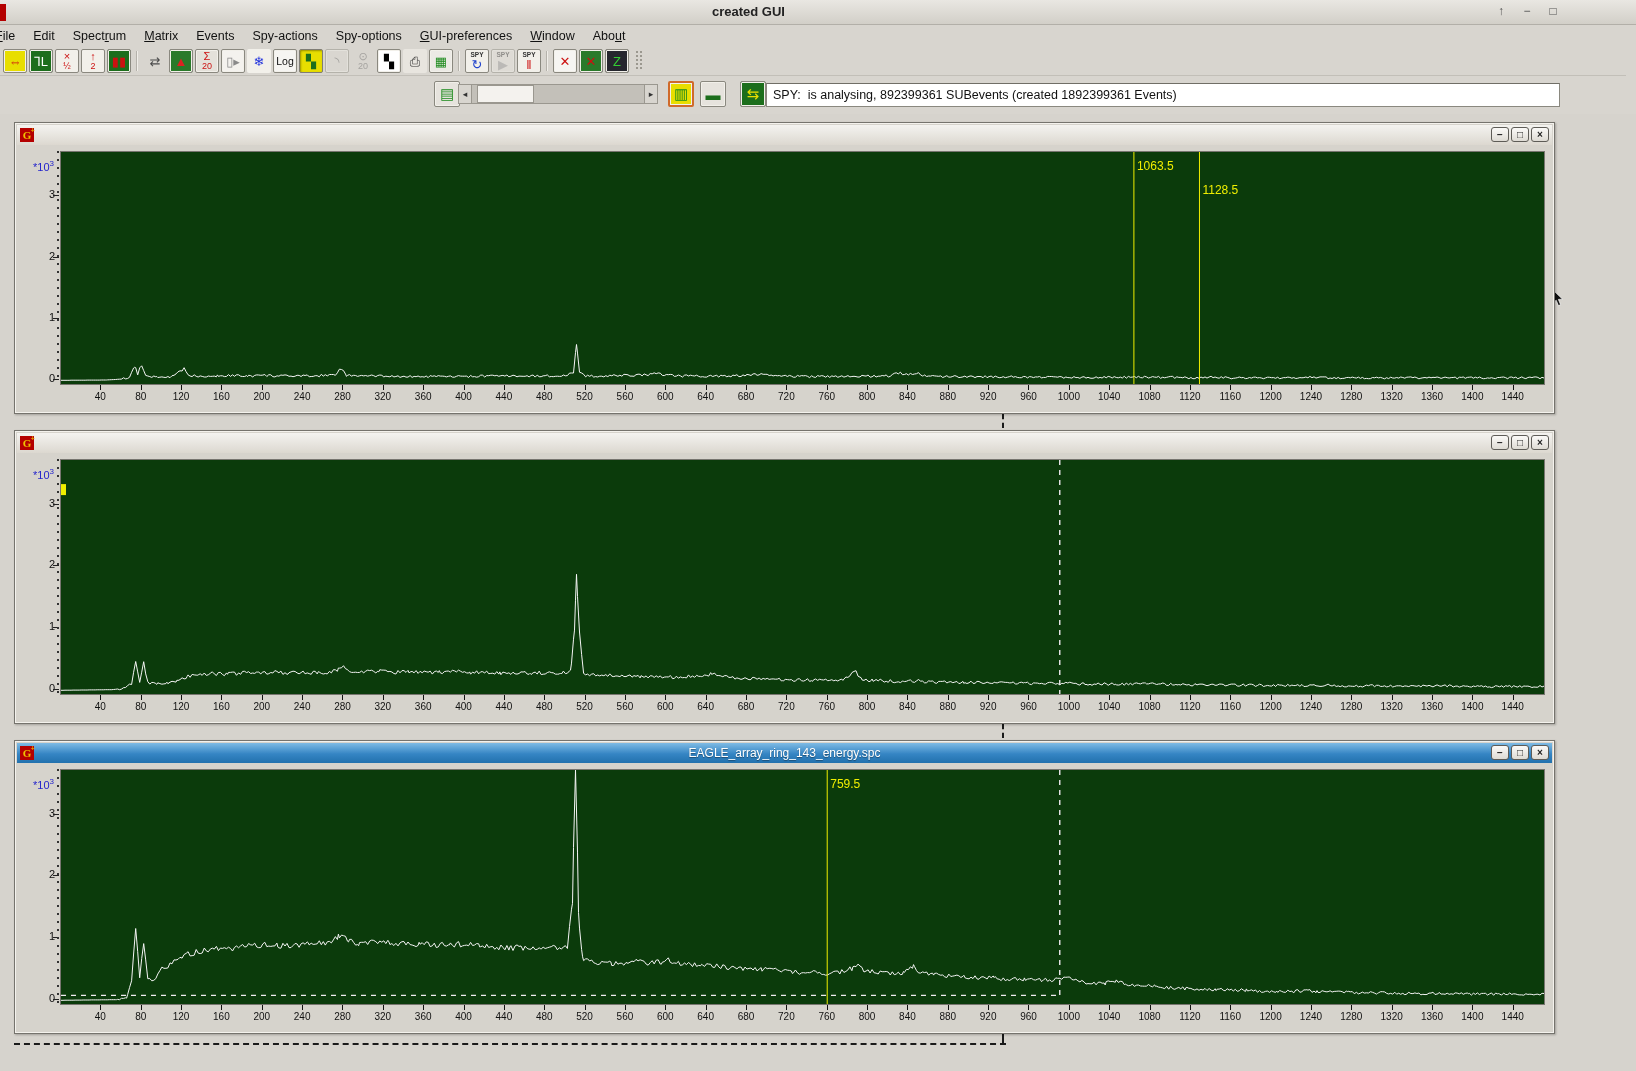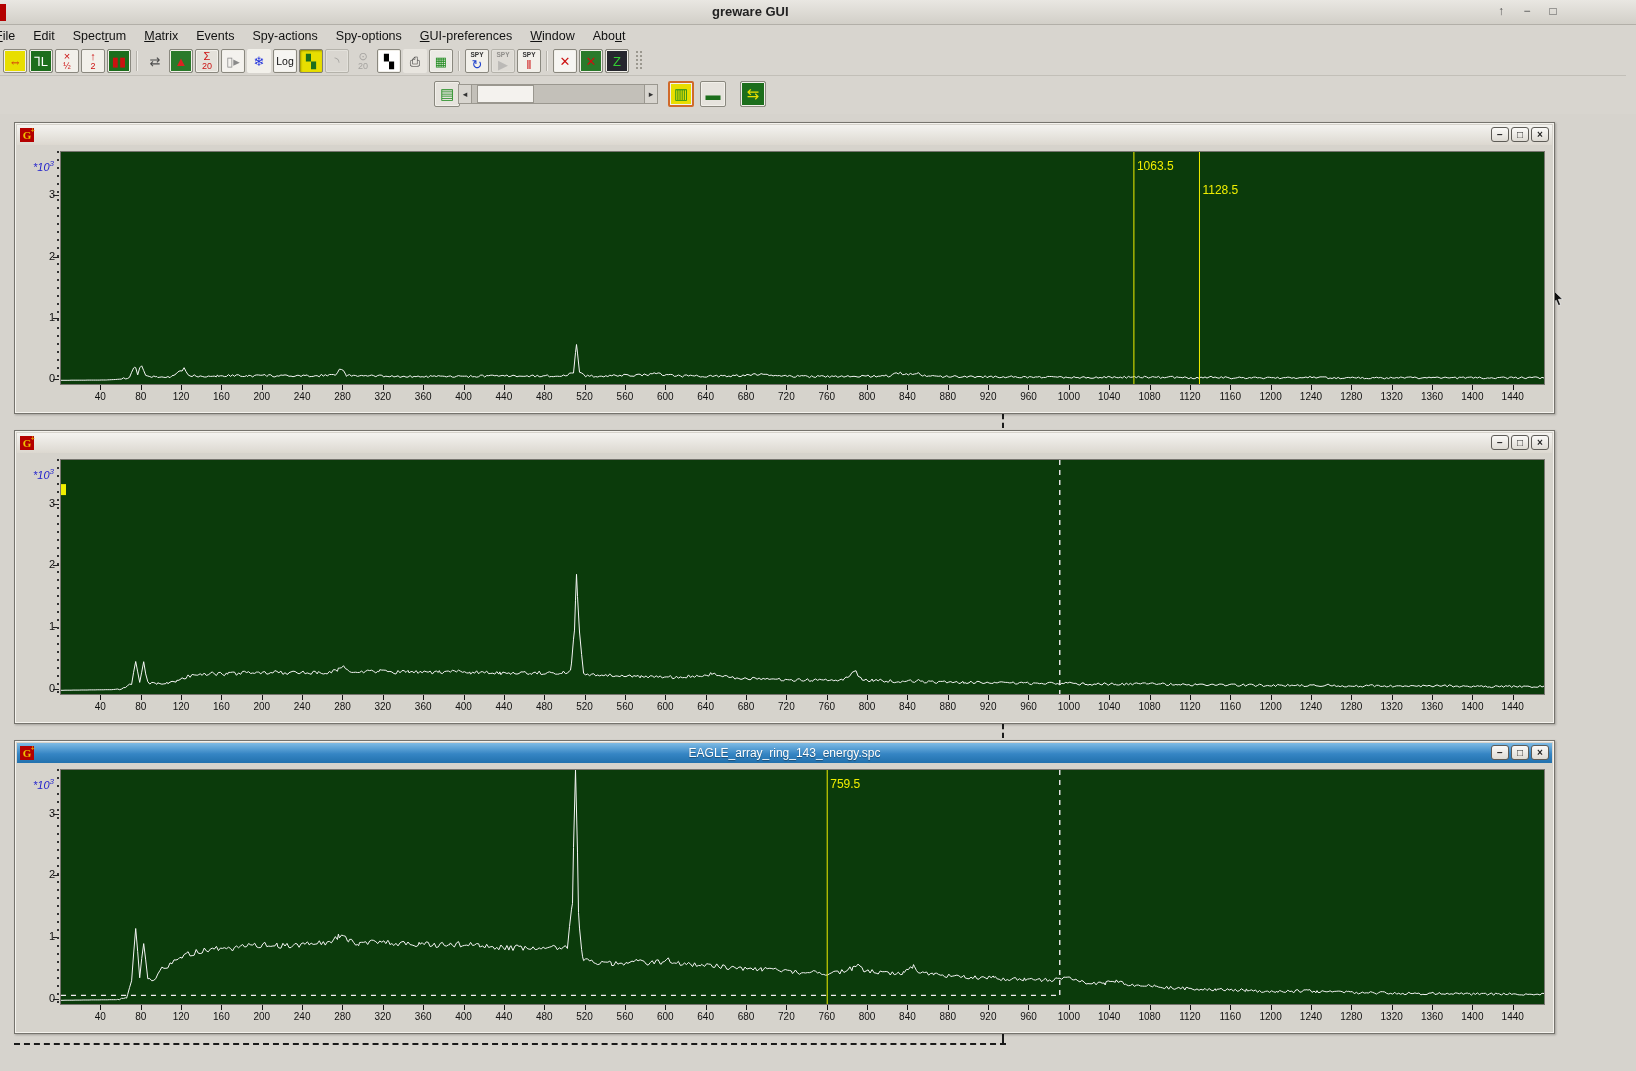--- a/index.html
+++ b/index.html
@@ -72,21 +72,21 @@
   .swin-title-text{position:absolute;left:0;right:0;text-align:center;font-size:12px;color:#222;}
   .swin.active .swin-title-text{color:#fff;text-shadow:0 1px 1px rgba(0,0,0,.4);}
   .gicon{position:relative;z-index:2;width:14px;height:14px;background:#b40000;color:#f0c000;
     font-size:11px;font-weight:bold;line-height:14px;text-align:center;font-family:"Liberation Serif","DejaVu Serif",serif;}
   .gicon i{position:absolute;top:-4px;right:-1px;font-size:8px;font-style:normal;color:#f0c000;}
   .swin-btns{position:absolute;right:3px;top:2px;display:flex;gap:2px;z-index:2;}
   .wbtn{width:18px;height:15px;border:1px solid #5e5c57;border-radius:3px;background:linear-gradient(#fbfaf8,#dedbd4);
     font-size:10px;line-height:12px;font-weight:bold;color:#222;padding:0;cursor:default;}
   .swin-body{position:absolute;left:2px;top:22px;right:2px;bottom:2px;background:#d6d3cc;}
 
-  .yscale{position:absolute;font-size:11px;color:#2424cc;font-style:italic;}
+  .yscale{position:absolute;font-size:11px;color:#2424cc;}
   .yscale sup{font-size:8px;}
   .ylab{position:absolute;width:24px;text-align:right;font-size:11px;color:#111;}
   .ymaj{position:absolute;width:6px;height:1px;background:#222;}
   .minorstrip{position:absolute;width:2px;
     background:repeating-linear-gradient(to bottom,#333 0 2px,transparent 2px 8px);}
   .plot{position:absolute;background:#0b3b0b;border:1px solid #77756f;}
   .xaxis{position:absolute;}
   .xtick{position:absolute;top:0;width:1px;height:5px;background:#111;}
   .xlab{position:absolute;top:6px;width:30px;margin-left:-15px;text-align:center;font-size:10px;color:#111;}
 
@@ -95,21 +95,21 @@
   .dashV{position:absolute;width:0;border-left:2px dashed #1a1a1a;}
   .cursor-arrow{position:absolute;width:12px;height:17px;}
 </style>
 </head>
 <body>
 
 <div id="app">
 
   <div class="titlebar">
     <div class="app-icon-sliver"></div>
-    <div class="app-title">greware GUI</div>
+    <div class="app-title">created GUI</div>
     <div class="tb-controls" id="tbControls">
         <span class="tbc">↑</span>
         <span class="tbc">−</span>
         <span class="tbc">□</span>
       </div>
   </div>
 
   <div class="menubar" id="menubar">
       <span class="mi"><u>F</u>ile</span>
       <span class="mi">Edit</span>
@@ -210,20 +210,23 @@
   <div class="row2">
     <button class="iconbtn" style="left:434px;color:#1c8a1c;">▤</button>
     <div class="hscroll">
       <div class="sarrow">◂</div>
       <div class="strough">
         <div class="sthumb" id="scrollThumb" style="left: 3%; width: 33%;"></div>
       </div>
       <div class="sarrow">▸</div>
     </div>
     <span id="layoutBtns"><button class="iconbtn activebox" style="left: 668px; background: rgb(232, 222, 0); color: rgb(28, 138, 28);">▥</button><button class="iconbtn" style="left: 700px; background: rgb(230, 227, 221); color: rgb(28, 110, 28);">▬</button><button class="iconbtn" style="left: 740px; background: rgb(28, 110, 28); color: rgb(232, 222, 0);">⇆</button></span>
+    <div class="spyfield">
+      <span>SPY:  is analysing, 892399361 SUBevents (created 1892399361 Events)</span>
+    </div>
   </div>
 
   <div class="mdi" id="mdi">
 
     <div class="dashV" style="left:1002px;top:300px;height:14px;"></div>
     <div class="dashV" style="left:1002px;top:610px;height:14px;"></div>
     <div class="dashV" style="left:1002px;top:919px;height:10px;"></div>
     <div class="dashH" style="left:14px;top:929px;width:992px;"></div>
 
     <svg class="cursor-arrow" style="left:1552px;top:176px;" viewBox="0 0 12 17">

